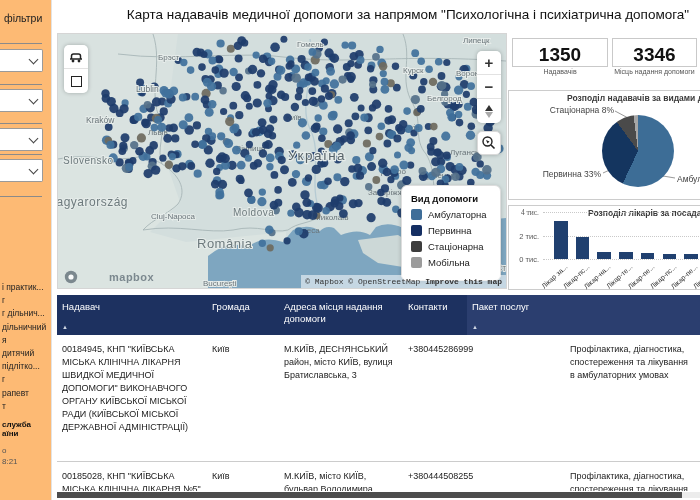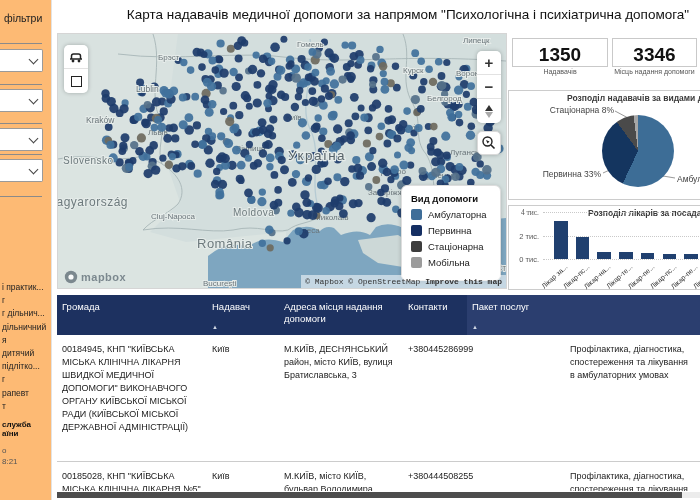--- a/index.html
+++ b/index.html
@@ -36,21 +36,21 @@
   #zoomstack .mapbtn:last-child{border-bottom:none;}
   .tri-up{width:0;height:0;border-left:4px solid transparent;border-right:4px solid transparent;border-bottom:6px solid #333;}
   .tri-dn{width:0;height:0;border-left:4px solid transparent;border-right:4px solid transparent;border-top:6px solid #aaa;margin-top:1px;}
   #btn-inspect{margin-top:8px;border-radius:5px;box-shadow:0 0 4px rgba(0,0,0,.25);}
   #map-legend{position:absolute;left:343px;top:151px;width:100px;background:#fff;border:1px solid #ddd;border-radius:6px;
               box-shadow:0 1px 4px rgba(0,0,0,.2);padding:7px 9px;box-sizing:border-box;}
   #map-legend .lg-title{font-size:9.5px;font-weight:bold;color:#111;margin-bottom:5px;}
   .leg-row{display:flex;align-items:center;margin-bottom:5px;}
   .leg-sw{width:11px;height:11px;border-radius:2px;margin-right:6px;flex:0 0 auto;}
   .leg-lb{font-size:9.5px;color:#222;white-space:nowrap;}
-  #mb-logo{position:absolute;left:6px;bottom:4px;display:flex;align-items:center;opacity:.85;}
+  #mb-logo{position:absolute;left:6px;bottom:4px;display:flex;align-items:center;opacity:.85;gap:28px;}
   #mb-logo .word{font-size:11px;font-weight:bold;color:#6b7880;letter-spacing:.5px;margin-left:3px;}
   #attrib{position:absolute;right:0;bottom:0;background:rgba(255,255,255,.55);font-size:8px;color:#333;padding:2px 4px;white-space:nowrap;font-family:Liberation Mono, monospace;}
   #attrib b{font-weight:bold;}
 
   
   .statcard{position:absolute;top:38px;height:29px;border:1px solid #c9c9c9;background:#fff;box-sizing:border-box;text-align:center;}
   .stat-val{font-size:19px;font-weight:bold;color:#111;margin-top:5px;}
   .stat-lab{font-size:7px;color:#555;margin-top:2px;}
   .panelbox{position:absolute;left:508px;width:250px;border:1px solid #ccc;background:#fff;box-sizing:border-box;}
   .panel-title{position:absolute;top:2px;font-size:8.5px;font-weight:bold;color:#3a3a3a;white-space:nowrap;}
@@ -803,22 +803,22 @@
         <div class="bar" style="left: 153.5px; height: 5.2875px; top: 47.7125px;"></div>
         <div class="xlab" style="left: 117.5px; top: 57px;">Лікар-пс...</div>
         <div class="bar" style="left: 175.2px; height: 4.7px; top: 48.3px;"></div>
         <div class="xlab" style="left: 139.2px; top: 57px;">Лікар-пе...</div>
         <div class="xlab" style="left: 160.9px; top: 57px;">Лікар-пс...</div>
       </div>
   </div>
 
   <section id="tablewrap">
     <div id="thead">
+      <div class="th"><span>Надавач</span><span class="sortarrow">▲</span></div>
       <div class="th"><span>Громада</span></div>
-      <div class="th"><span>Надавач</span><span class="sortarrow">▲</span></div>
       <div class="th"><span>Адреса місця надання допомоги</span></div>
       <div class="th"><span>Контакти</span></div>
       <div class="th sorted"><span>Пакет послуг</span><span class="sortarrow">▲</span></div>
     </div>
     <div class="trow" style="height:126px">
       <div class="td">00184945, КНП "КИЇВСЬКА МІСЬКА КЛІНІЧНА ЛІКАРНЯ ШВИДКОЇ МЕДИЧНОЇ ДОПОМОГИ" ВИКОНАВЧОГО ОРГАНУ КИЇВСЬКОЇ МІСЬКОЇ РАДИ (КИЇВСЬКОЇ МІСЬКОЇ ДЕРЖАВНОЇ АДМІНІСТРАЦІЇ)</div>
       <div class="td">Київ</div>
       <div class="td">М.КИЇВ, ДЕСНЯНСЬКИЙ район, місто КИЇВ, вулиця Братиславська, 3</div>
       <div class="td">+380445286999</div>
       <div class="td">Профілактика, діагностика, спостереження та лікування в амбулаторних умовах</div>

